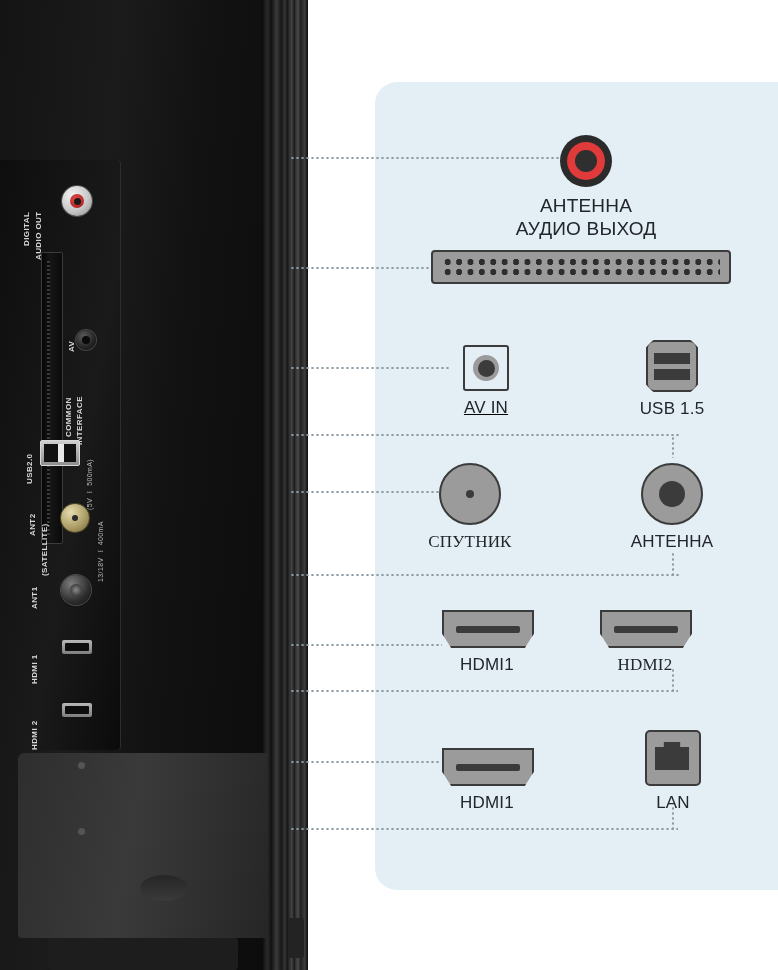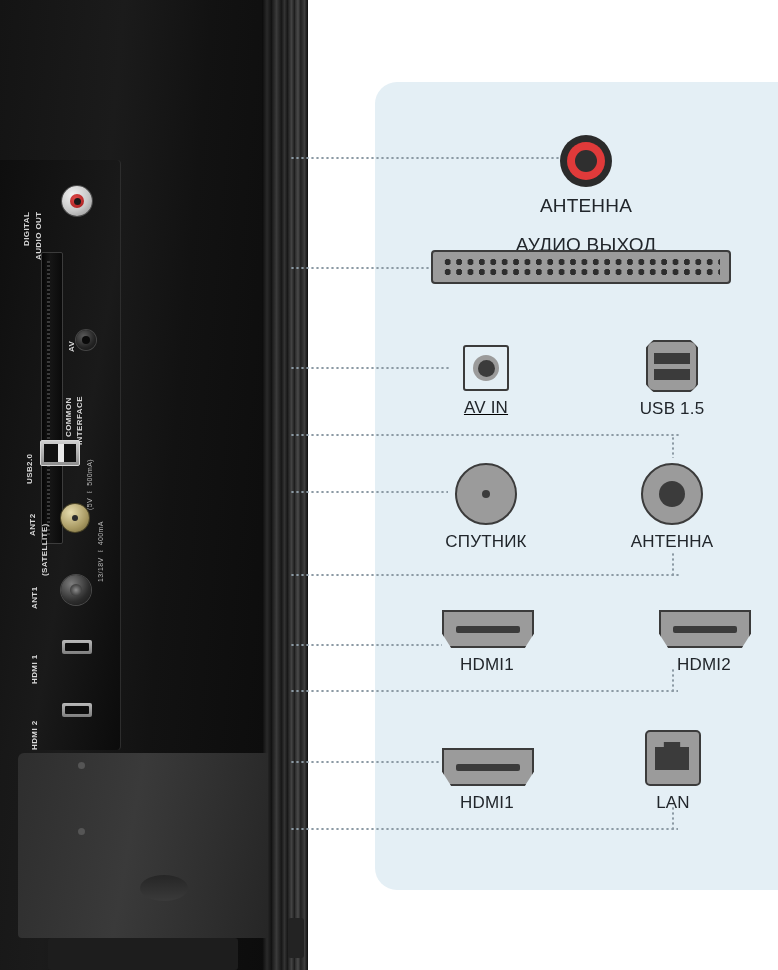--- a/index.html
+++ b/index.html
@@ -199,21 +199,21 @@
 <div class="vstub" style="left:672px;top:668px;height:24px;"></div>
 <div class="vstub" style="left:672px;top:806px;height:24px;"></div>
 
 <div class="port" style="left:486px;top:135px;width:200px;">
   <div class="d-rca">
       <i>
         <b></b>
       </i>
     </div>
   <div class="plbl big">АНТЕННА</div>
-  <div class="plbl big" style="margin-top:16px">АУДИО ВЫХОД</div>
+  <div class="plbl big" style="margin-top:0">АУДИО ВЫХОД</div>
 </div>
 
 <div class="port" style="left:428px;top:250px;width:306px;">
   <div class="d-ci">
       <span></span>
       <span></span>
     </div>
 </div>
 
 <div class="port" style="left:436px;top:345px;width:100px;text-decoration:underline;">
@@ -226,42 +226,42 @@
 </div>
 
 <div class="port" style="left:622px;top:340px;width:100px;">
   <div class="d-usb">
       <span></span>
       <span></span>
     </div>
   <div class="plbl">USB 1.5</div>
 </div>
 
-<div class="port" style="left:436px;top:463px;width:100px;">
+<div class="port" style="left:420px;top:463px;width:100px;font-family:Liberation Serif, serif;">
   <div class="d-circ sat">
       <i></i>
     </div>
   <div class="plbl">СПУТНИК</div>
 </div>
 
 <div class="port" style="left:622px;top:463px;width:100px;">
   <div class="d-circ antn">
       <i></i>
     </div>
   <div class="plbl">АНТЕННА</div>
 </div>
 
 <div class="port" style="left:442px;top:610px;width:90px;">
   <div class="d-hdmi">
       <i></i>
     </div>
   <div class="plbl">HDMI1</div>
 </div>
 
-<div class="port" style="left:659px;top:610px;width:90px;">
+<div class="port" style="left:600px;top:610px;width:90px;font-family:Liberation Serif, serif;">
   <div class="d-hdmi">
       <i></i>
     </div>
   <div class="plbl">HDMI2</div>
 </div>
 
 <div class="port" style="left:442px;top:748px;width:90px;">
   <div class="d-hdmi">
       <i></i>
     </div>

